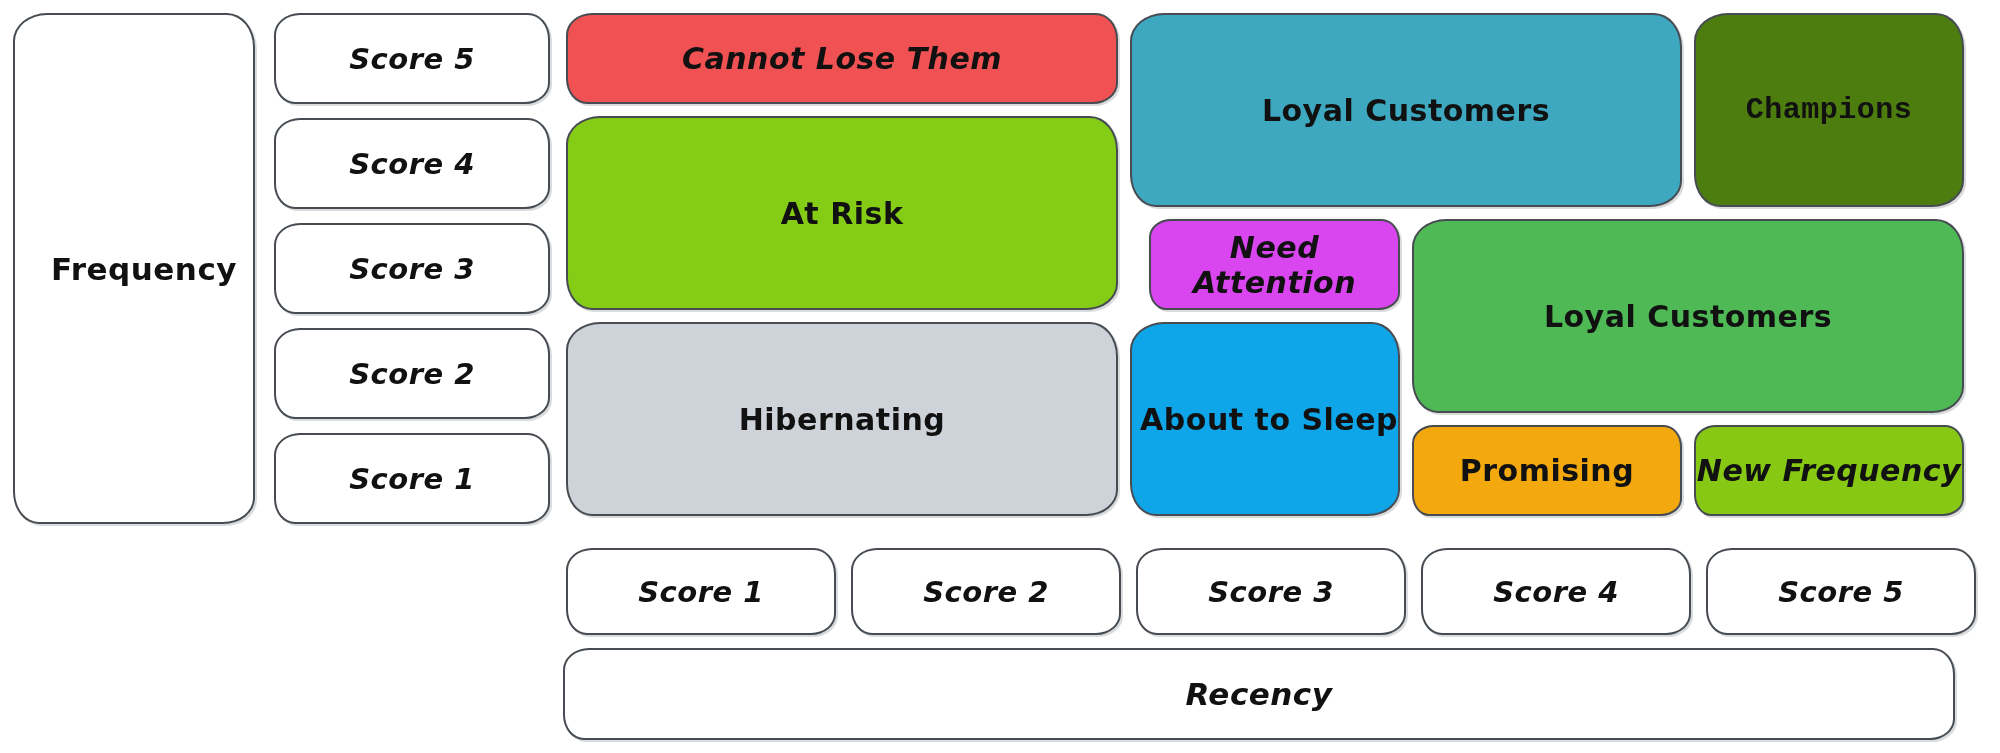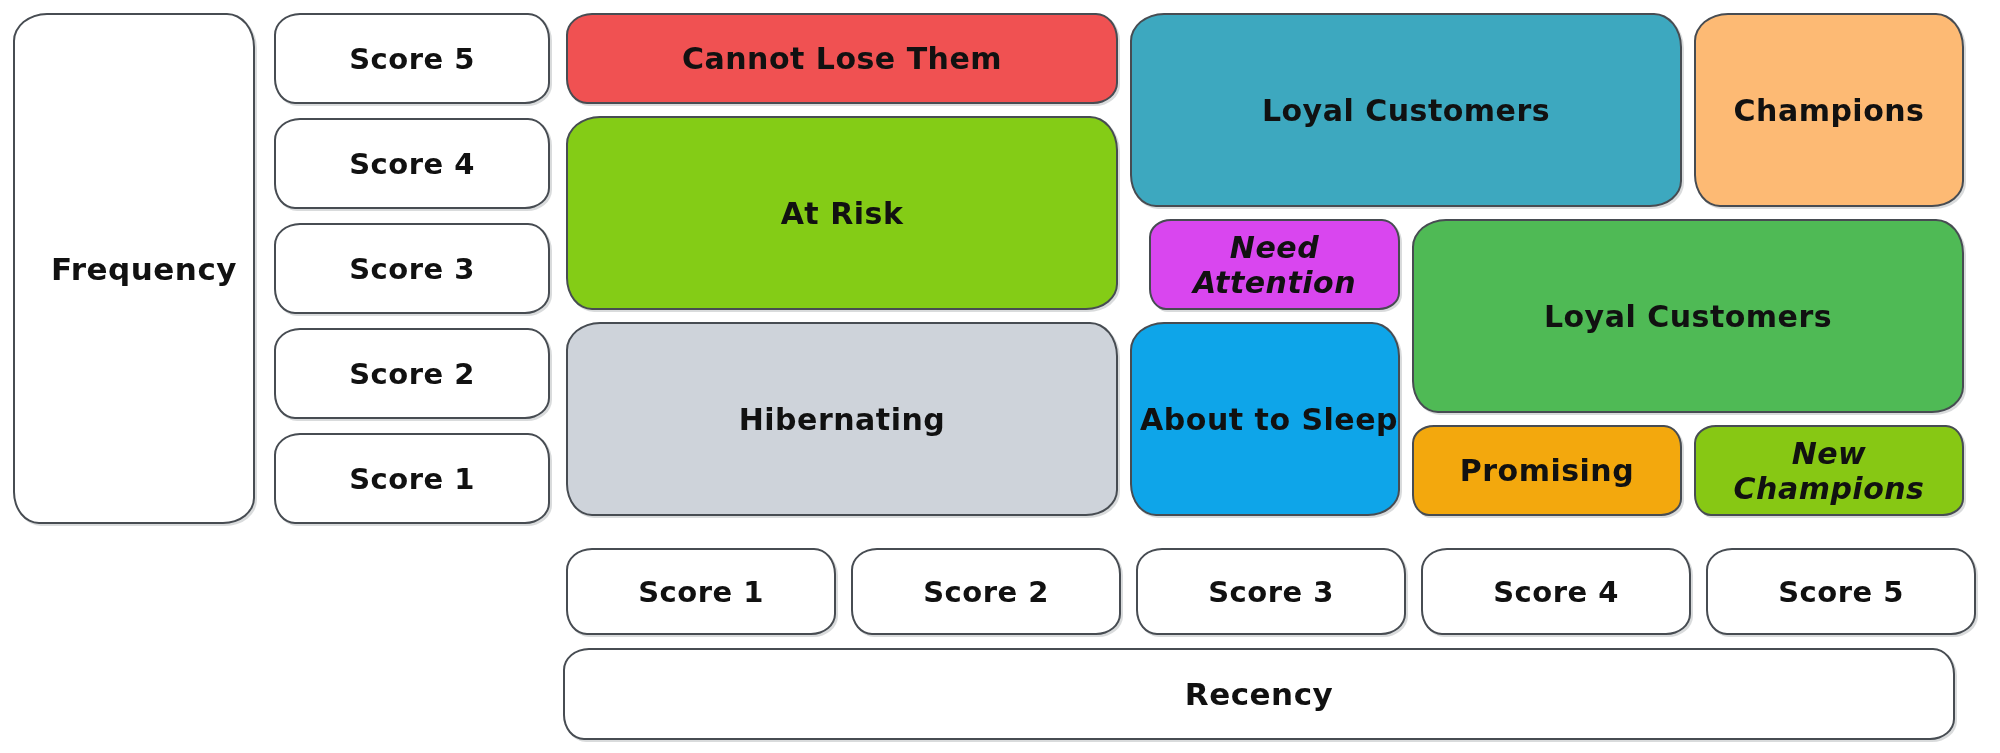--- a/index.html
+++ b/index.html
@@ -23,21 +23,21 @@
     display: flex;
     align-items: center;
     justify-content: center;
     text-align: center;
     font-weight: bold;
     letter-spacing: 0.5px;
     box-shadow: 2px 2px 0 0 rgba(120,125,130,0.28);
   }
   
   .r-big   { border-radius: 34px 28px 32px 26px / 28px 34px 26px 32px; }
-  .r-mid   { border-radius: 26px 22px 25px 21px / 22px 26px 21px 25px; }
+  .r-mid   { border-radius: 26px 22px 25px 21px / 22px 26px 21px 25px; font-style: italic; }
   .r-small { border-radius: 22px 18px 21px 17px / 18px 22px 17px 21px; }
 
   
   .freq-label {
     position: absolute;
     left: 13px; top: 13px;
     width: 242px; height: 511px;
     font-size: 31px;
     padding-left: 20px;
   }
@@ -122,37 +122,37 @@
       </div>
     <div class="box r-big segment" style="background: #84cc16; grid-area: 2 / 1 / 4 / 3;">
         <span>At Risk</span>
       </div>
     <div class="box r-big segment" style="background: rgb(206, 211, 218); grid-area: 4 / 1 / 6 / 3; align-items: center;">
         <span>Hibernating</span>
       </div>
     <div class="box r-big segment" style="background: rgb(61, 168, 191); grid-area: 1 / 3 / 3 / 5;">
         <span>Loyal Customers</span>
       </div>
-    <div class="box r-big segment" style="background: #fdba74; grid-area: 1 / 5 / 3 / 6;">
+    <div class="box r-big segment" style="background: #4d7c0f; grid-area: 1 / 5 / 3 / 6; font-family: Liberation Mono, monospace;">
         <span>Champions</span>
       </div>
     <div class="box r-small segment italic" style="background: #d946ef; grid-area: 3 / 3 / 4 / 4; margin-left: 19px;">
         <span>Need Attention</span>
       </div>
     <div class="box r-big segment" style="background: rgb(79, 186, 85); grid-area: 3 / 4 / 5 / 6;">
         <span>Loyal Customers</span>
       </div>
     <div class="box r-big segment" style="background: #0ea5e9; grid-area: 4 / 3 / 6 / 4; justify-content: flex-end;">
         <span>About to Sleep</span>
       </div>
     <div class="box r-small segment" style="background: rgb(243, 168, 13); grid-area: 5 / 4 / 6 / 5;">
         <span>Promising</span>
       </div>
     <div class="box r-small segment italic" style="background: rgb(135, 200, 20); grid-area: 5 / 5 / 6 / 6;">
-        <span>New Champions</span>
+        <span>New Frequency</span>
       </div>
   </div>
 
   <div class="recency-scores">
     <div class="box r-mid">
         <span>Score 1</span>
       </div>
     <div class="box r-mid">
         <span>Score 2</span>
       </div>

